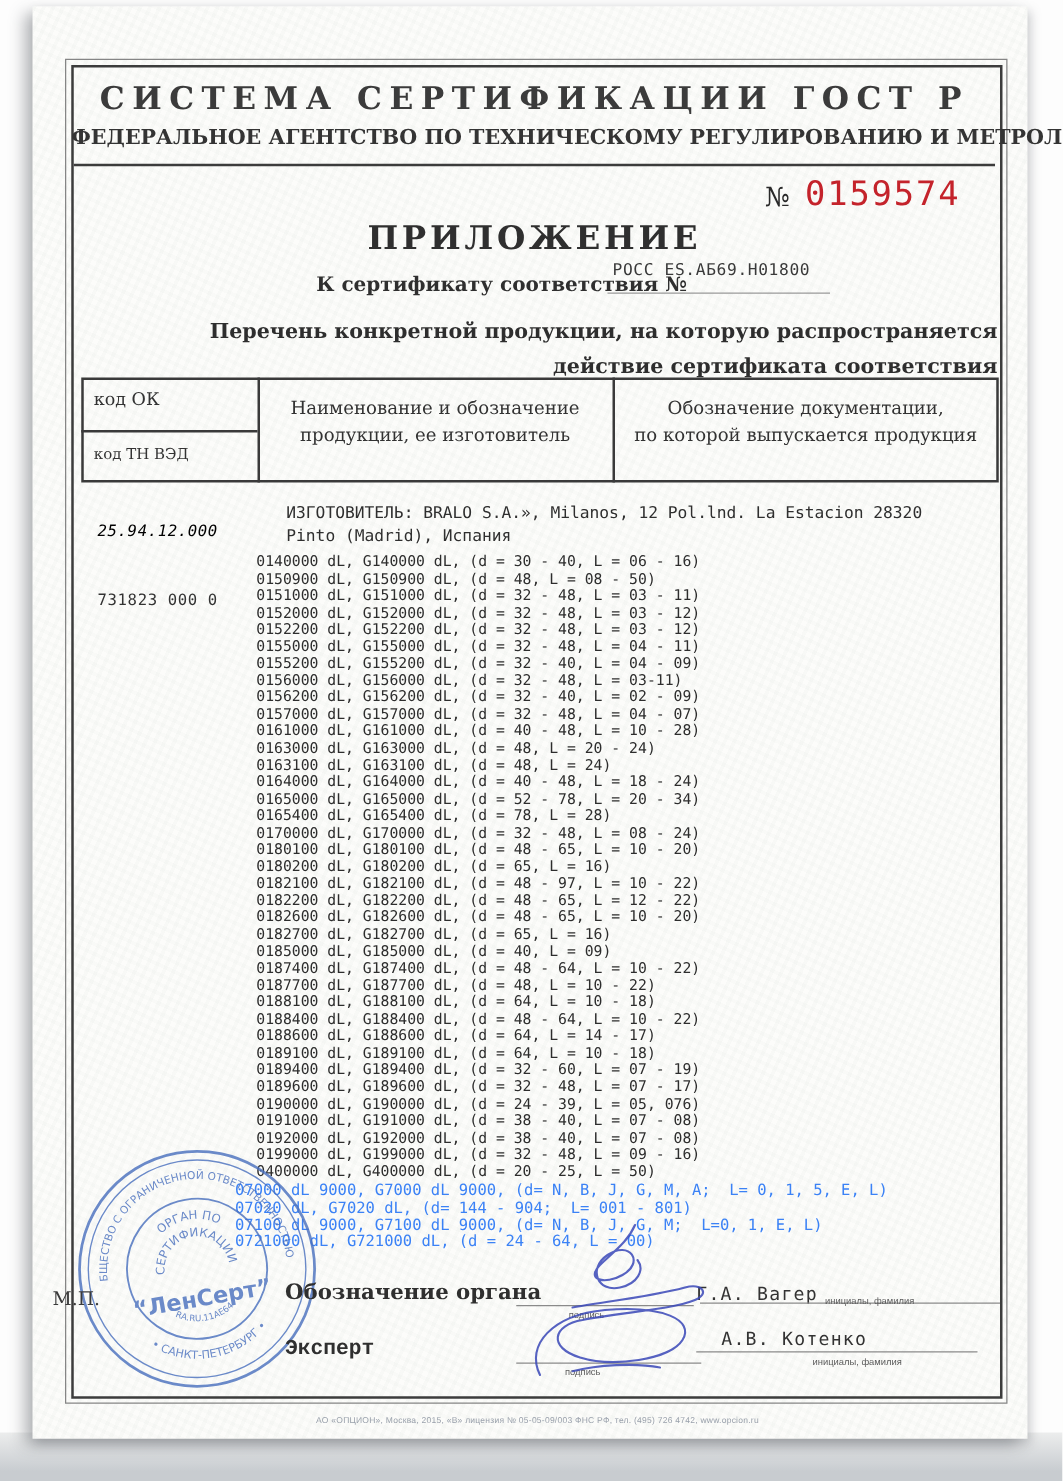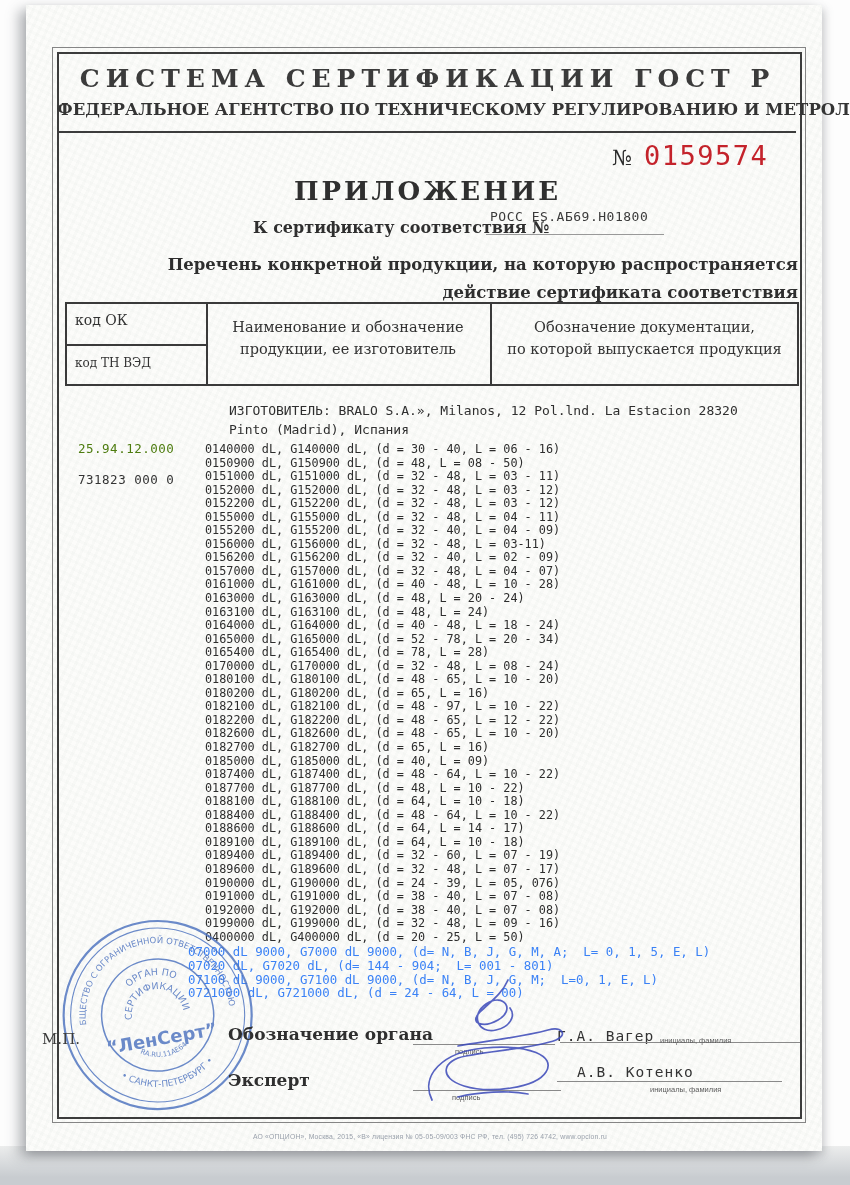--- a/index.html
+++ b/index.html
@@ -39,30 +39,30 @@
   .tbl-v1{left:206px;top:302px;width:2px;height:84px;background:#3a3a3a;}
   .tbl-v2{left:490px;top:302px;width:2px;height:84px;background:#3a3a3a;}
   .tbl-h1{left:65px;top:344px;width:141px;height:1.5px;background:#3a3a3a;}
   .lbl-ok{left:75px;top:312px;font-size:14px;color:#333;}
   .lbl-tnved{left:75px;top:356px;font-size:12px;color:#333;}
   .colhead{font-size:14.5px;color:#323232;text-align:center;line-height:22px;white-space:pre-line;}
   .col2{left:206px;top:316px;width:284px;}
   .col3{left:490px;top:316px;width:309px;}
   .mono{font-family:"DejaVu Sans Mono","Liberation Mono",monospace;}
   .manuf{left:205px;top:401px;font-size:13px;line-height:19px;white-space:pre;color:#2f2f2f;margin-left:24px;}
-  .code-ok{left:78px;top:441px;font-size:12.5px;letter-spacing:.5px;color:#4d7c0f;}
+  .code-ok{left:78px;top:417px;font-size:12.5px;letter-spacing:.5px;color:#000000;font-style:italic;}
   .code-tnved{left:78px;top:472px;font-size:12.5px;letter-spacing:.5px;color:#333;}
   .products{left:205px;top:443px;font-size:11.8px;line-height:13.55px;white-space:pre;color:#2d2d2d;}
   .products-large{left:188px;top:945px;font-size:12.4px;line-height:13.8px;white-space:pre;color:#3b82f6;}
   .stamp-svg{left:46px;top:912px;width:224px;height:210px;transform:rotate(-10deg);opacity:.82;}
   .mp{left:42px;top:1030px;font-size:15px;color:#3b3b3b;}
   .sig-svg{left:398px;top:972px;width:200px;height:140px;z-index:3;}
   .sig-label{font-size:17px;font-weight:bold;color:#2f2f2f;}
   .row1-label{left:228px;top:1024px;}
-  .row2-label{left:228px;top:1070px;}
+  .row2-label{left:228px;top:1070px;font-family:Liberation Mono, monospace;}
   .sig-name{font-size:14.5px;letter-spacing:1px;color:#333;}
   .row1-name{left:557px;top:1028px;}
   .row2-name{left:577px;top:1064px;}
   .rule{height:1px;background:#8a8a8a;}
   .line-1a{left:413px;top:1044px;width:142px;}
   .line-1b{left:560px;top:1042px;width:240px;}
   .line-2a{left:413px;top:1090px;width:148px;}
   .line-2b{left:557px;top:1081px;width:225px;}
   .caption{font-size:7.5px;color:#5c5c5c;font-family:"Liberation Sans","DejaVu Sans",sans-serif;}
   .cap-sign1{left:455px;top:1047px;}

